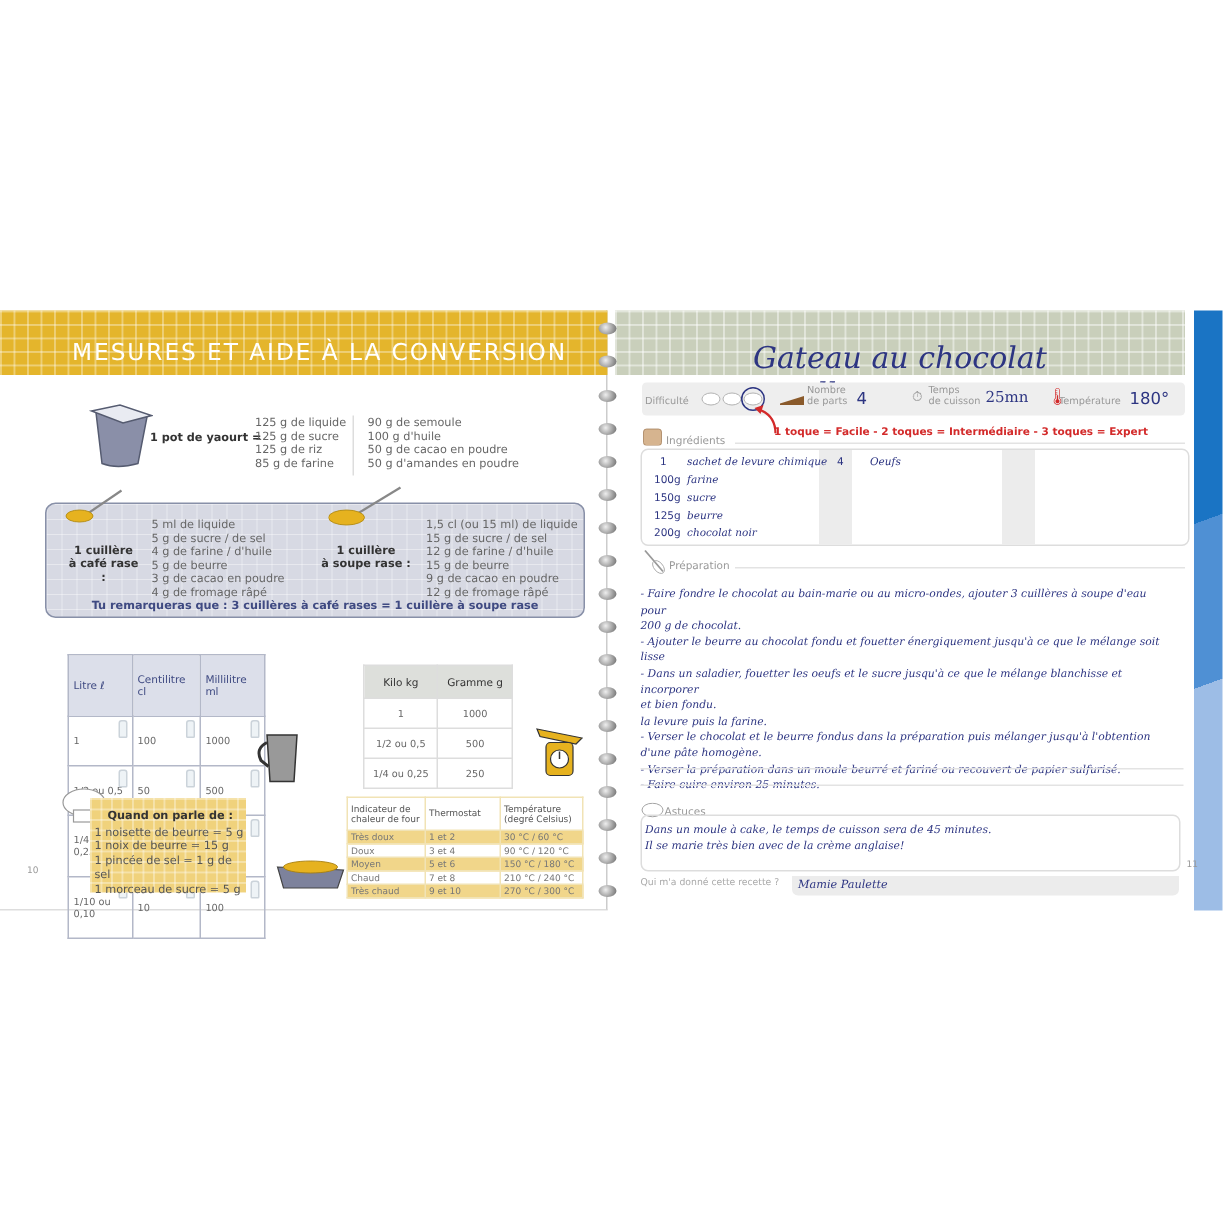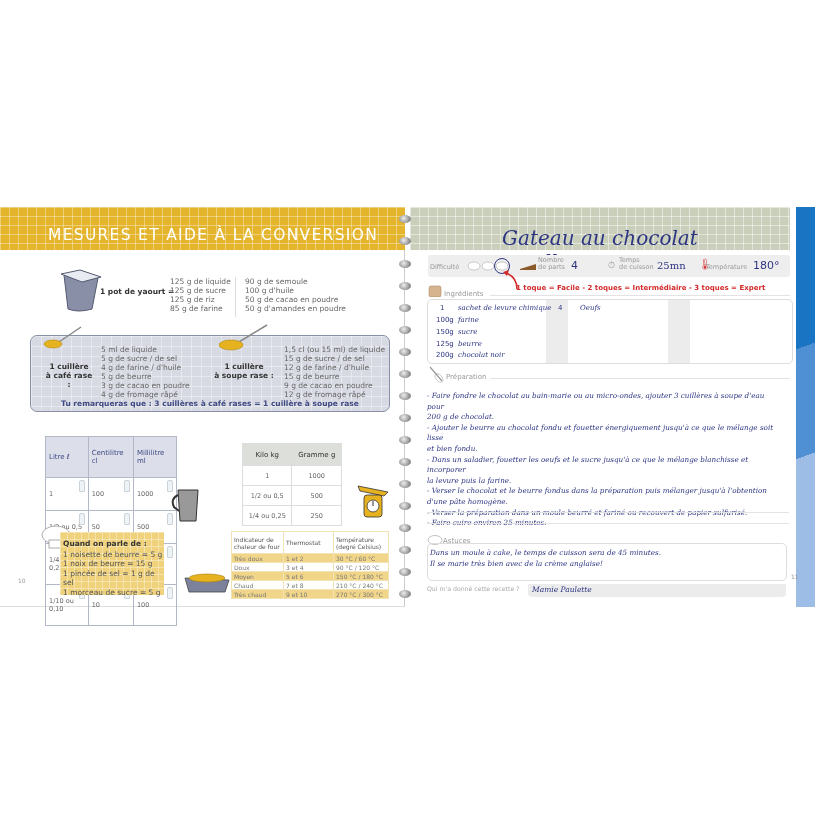--- a/index.html
+++ b/index.html
@@ -28,21 +28,21 @@
 .note{position:absolute;left:0;bottom:3px;width:100%;text-align:center;font-size:7.5px;font-weight:bold;color:#3f4a82}
 table{border-collapse:collapse;font-size:6.5px;color:#666}
 .liq td,.liq th{border:1px solid #b3b8c8;height:17px;padding:12px 3px;text-align:left;position:relative}
 .liq th{background:#dcdfea;color:#3f4a82;font-weight:normal;font-size:7px;height:19px}
 .kg td,.kg th{border:1px solid #ddd;height:20px;text-align:center}
 .kg th{background:#dddfdb;font-weight:normal;color:#333;font-size:7px;height:22px}
 .bottle{position:absolute;right:3px;top:2px;width:6px;height:12px;border:1px solid #cbd3da;border-radius:2px 2px 1px 1px;background:#eef3f6}
 .chef{position:absolute;left:40px;top:318px;width:32px;height:26px}
 .parle{position:absolute;left:60px;top:325px;width:104px;height:63px;background:#f0d27c;
  background-image:linear-gradient(rgba(255,255,255,.35) 1px,transparent 1px),linear-gradient(90deg,rgba(255,255,255,.35) 1px,transparent 1px);background-size:7px 7px;padding:7px 0 0 3px;font-size:7.5px;color:#555;line-height:9.5px}
-.parle b{display:block;color:#333;font-size:7.5px;margin-bottom:1px}
+.parle b{display:block;text-align:center;color:#333;font-size:7.5px;margin-bottom:1px}
 .oven td,.oven th{border:1px solid #f1e3b5;height:9px;padding:0 2px;text-align:left;font-size:6px;color:#777;font-weight:normal}
 .oven th{height:22px;color:#555;line-height:7px;vertical-align:middle}
 .oven tr.hl td{background:#f1d68a}
 .dish{position:absolute;left:183px;top:365px;width:48px;height:22px}
 .pagenum{position:absolute;font-size:6px;color:#999}
 .info{position:absolute;left:18px;top:48px;width:362px;height:22px;background:#eeeeee;border-radius:3px}
 .info span{position:absolute;white-space:nowrap}
 .red{position:absolute;left:106px;top:77px;font-size:7px;font-weight:bold;color:#d32a2a}
 .sec-lbl{position:absolute;font-size:7px;color:#999}
 .line{position:absolute;height:1px;background:#e3e3e3}
@@ -303,22 +303,22 @@
     <line x1="2" y1="2" x2="14" y2="16" stroke="#999" stroke-width="1.2"></line>
     <ellipse cx="11" cy="13" rx="3" ry="5" transform="rotate(-40 11 13)" fill="none" stroke="#aaa" stroke-width=".6"></ellipse>
   </svg>
   <div class="sec-lbl" style="left:36px;top:166px">Préparation</div>
   <div class="line" style="left:80px;top:171px;width:300px"></div>
 
   <div class="prep">
     <div>- Faire fondre le chocolat au bain-marie ou au micro-ondes, ajouter 3 cuillères à soupe d'eau pour</div>
     <div>200 g de chocolat.</div>
     <div>- Ajouter le beurre au chocolat fondu et fouetter énergiquement jusqu'à ce que le mélange soit lisse</div>
+    <div>- Dans un saladier, fouetter les oeufs et le sucre jusqu'à ce que le mélange blanchisse et incorporer</div>
     <div>et bien fondu.</div>
-    <div>- Dans un saladier, fouetter les oeufs et le sucre jusqu'à ce que le mélange blanchisse et incorporer</div>
     <div>la levure puis la farine.</div>
     <div>- Verser le chocolat et le beurre fondus dans la préparation puis mélanger jusqu'à l'obtention</div>
     <div>d'une pâte homogène.</div>
     <div>- Verser la préparation dans un moule beurré et fariné ou recouvert de papier sulfurisé.</div>
     <div>- Faire cuire environ 25 minutes.</div>
   </div>
   <div class="line" style="left:17px;top:305px;width:362px"></div>
   <div class="line" style="left:17px;top:316px;width:362px"></div>
 
   <svg style="position:absolute;left:17px;top:328px;width:16px;height:12px" viewBox="0 0 16 12">

